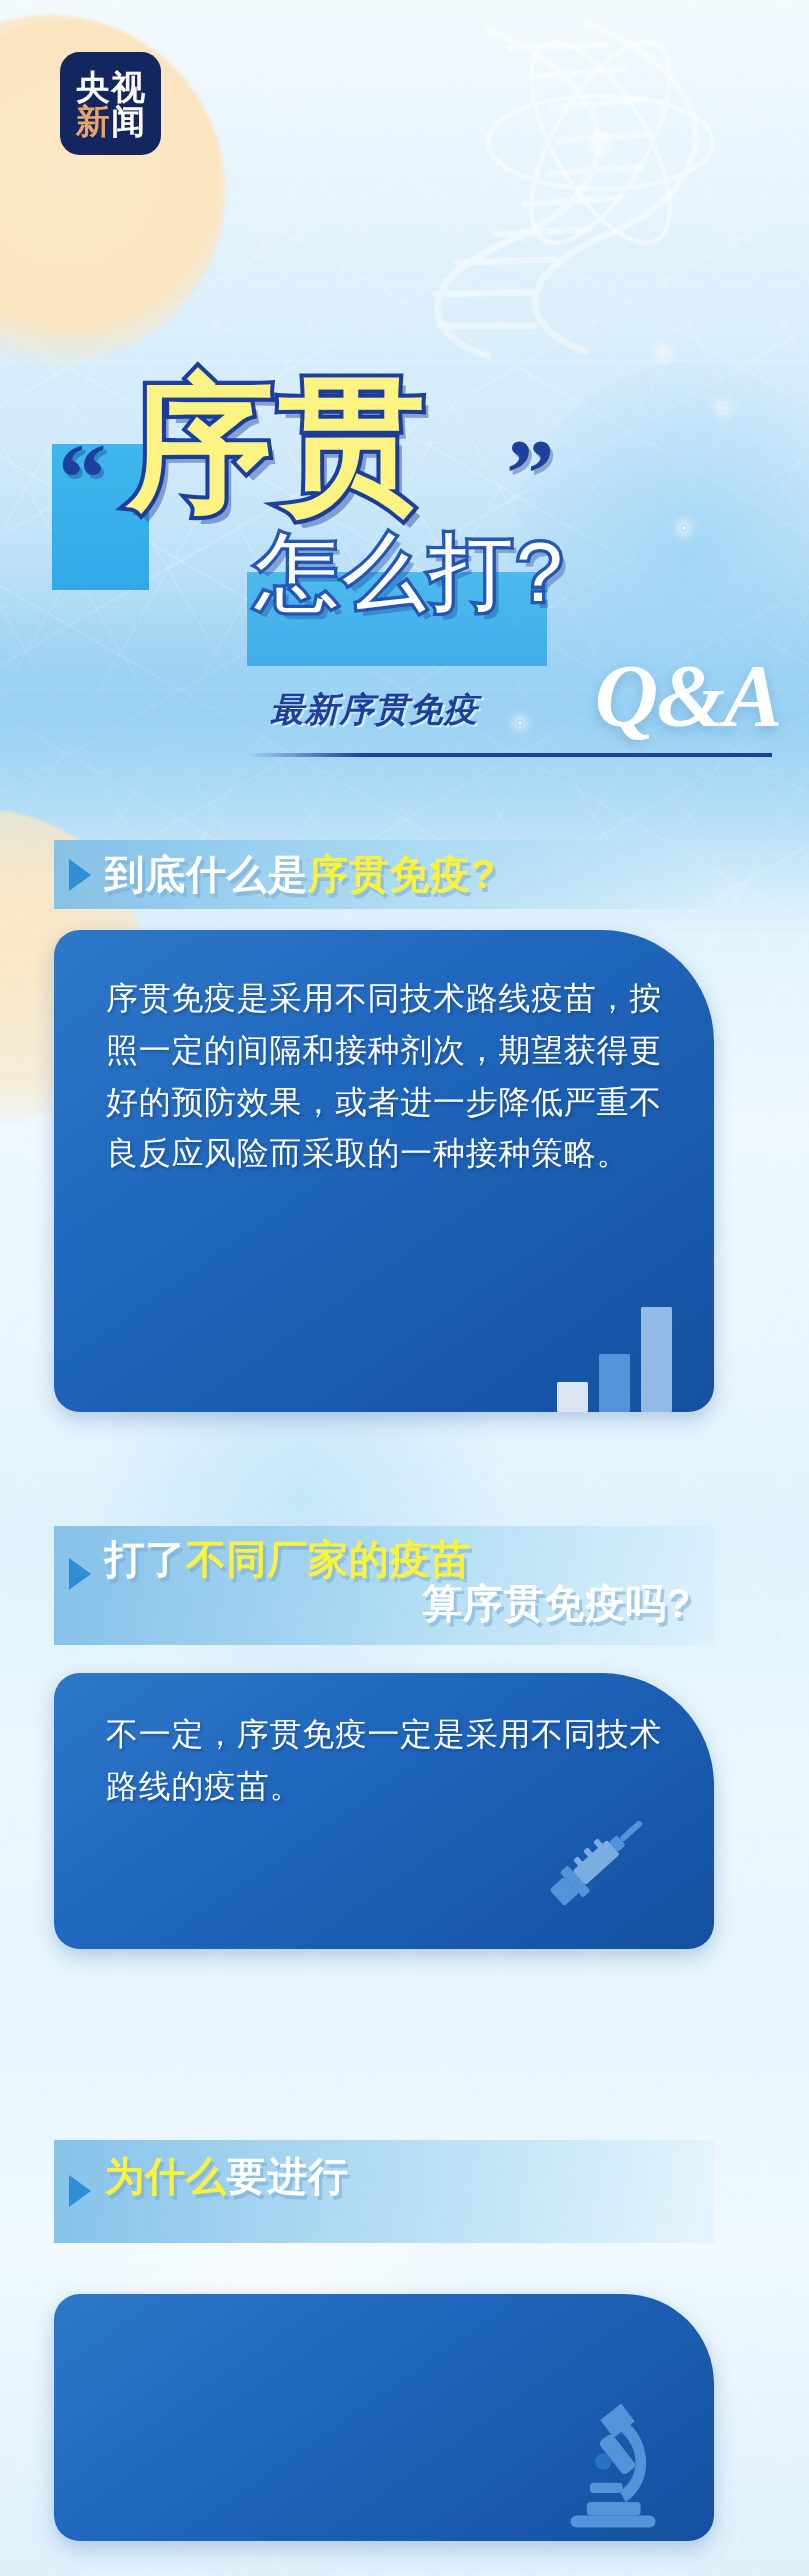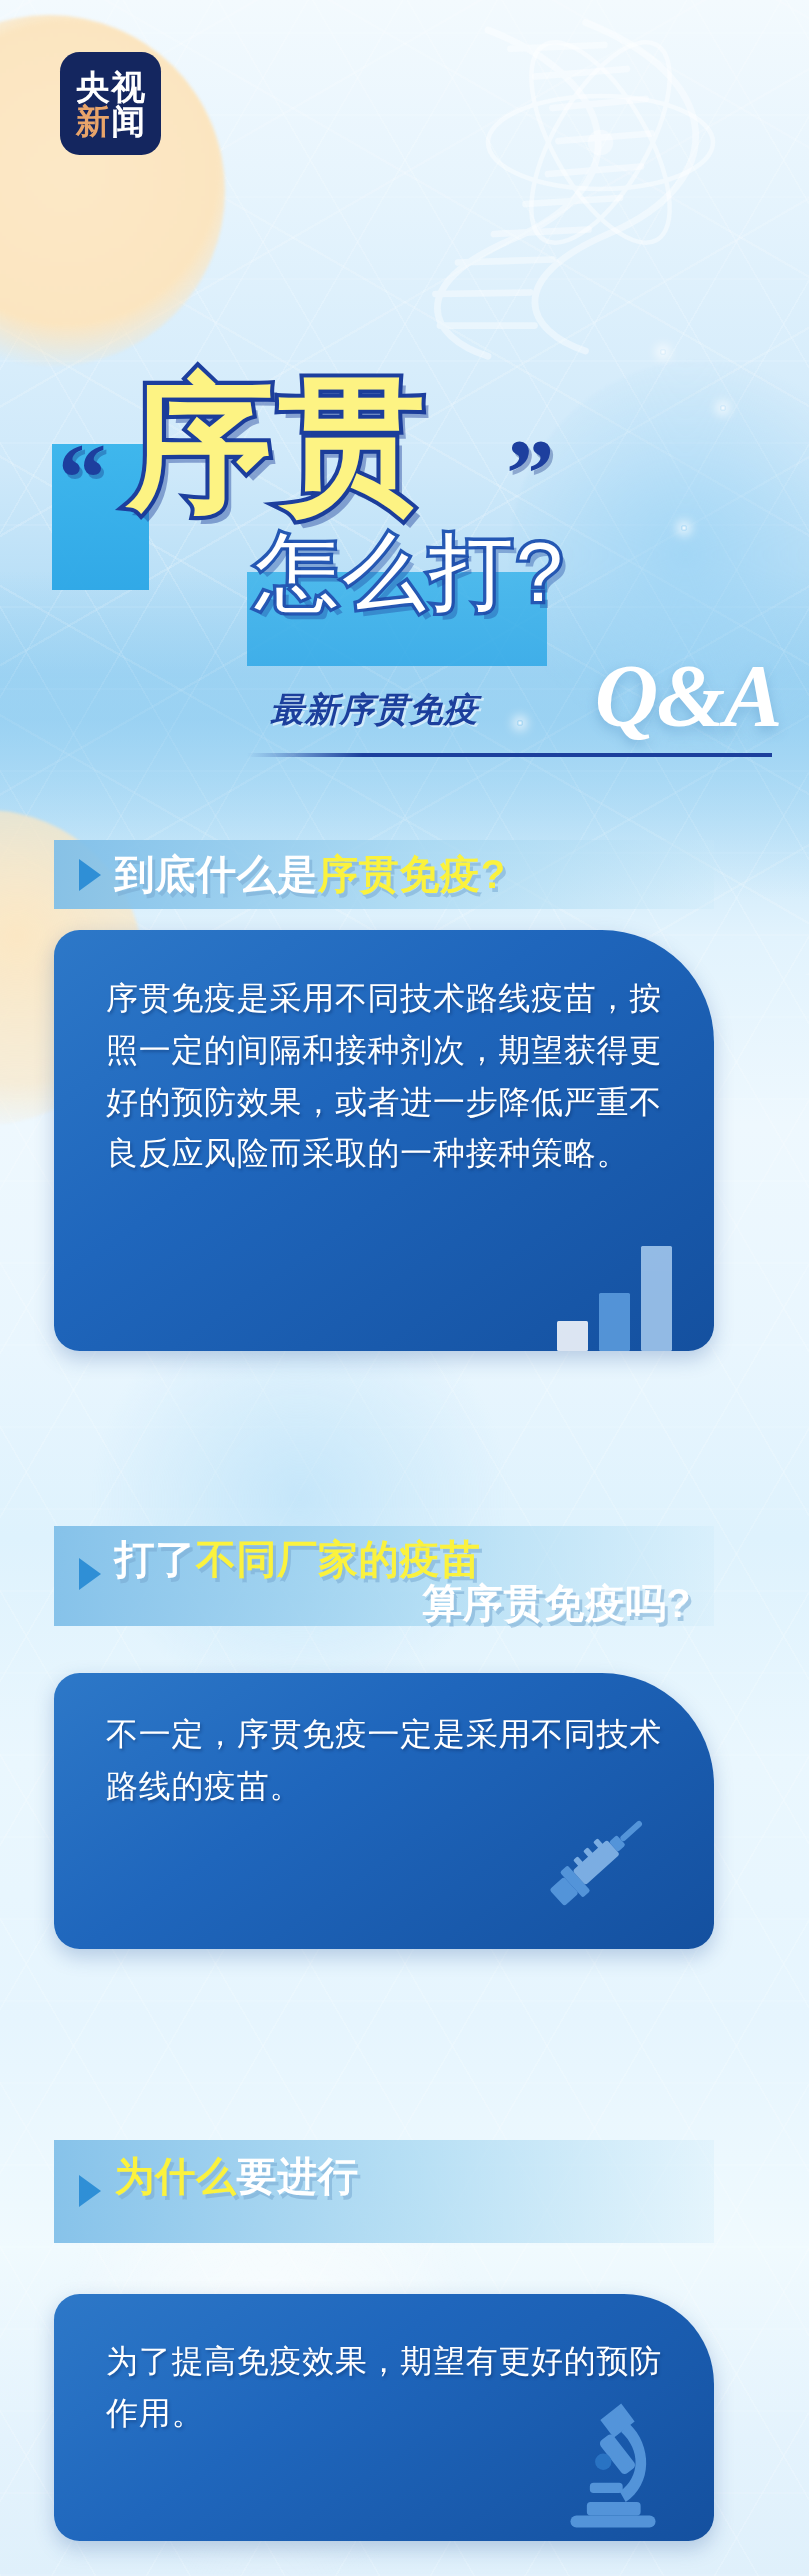--- a/index.html
+++ b/index.html
@@ -140,21 +140,21 @@
   }
   .qa-rule {
     position:absolute; left:247px; top:101px; width:525px; height:3.7px;
     background:linear-gradient(90deg, rgba(28,63,156,0) 0%, #1c3f9c 22%, #1c3f9c 100%);
   }
 
   
   .qhead {
     position:absolute; left:54px;
     background:linear-gradient(90deg, rgba(126,190,232,.92) 0%, rgba(163,214,241,.72) 55%, rgba(200,232,248,.25) 100%);
-    display:flex; align-items:center; padding-left:25px;
+    display:flex; align-items:center; padding-left:15px;
   }
   .qhead .arrow {
     width:0; height:0; flex:0 0 auto;
     border-top:16.5px solid transparent; border-bottom:16.5px solid transparent;
     border-left:22.5px solid #2f8fd6;
     margin-right:13.5px; margin-top:1.5px;
   }
   .qtext { line-height:1.12; }
   .qline {
     font-size:40px; font-weight:900; color:#ffffff; letter-spacing:0.7px;
@@ -267,34 +267,34 @@
 
   <div class="qhead" style="top:840px; width:660px; height:69px;">
     <div class="arrow"></div>
     <div class="qtext">
       <div class="qline">
         <span>到底什么是</span><span class="hl">序贯免疫?</span>
       </div>
     </div>
   </div>
 
-  <div class="card" style="top:930px; height:421px;">
+  <div class="card" style="top:930px; height:482px;">
     <div class="deco" style="right:42px; bottom:0px;">
       <div class="bars">
         <i style="width:31.5px; height:30px;  background:#ffffff;"></i>
         <i style="width:31.5px; height:58px;  background:#5f9fe0;"></i>
         <i style="width:31.5px; height:105px; background:#a9cdf0;"></i>
       </div>
     </div>
     <div class="body">
       <p>序贯免疫是采用不同技术路线疫苗，按照一定的间隔和接种剂次，期望获得更好的预防效果，或者进一步降低严重不良反应风险而采取的一种接种策略。</p>
     </div>
   </div>
 
-  <div class="qhead" style="top:1526px; width:660px; height:100px; align-items:flex-start; padding-top:10.5px;">
+  <div class="qhead" style="top:1526px; width:660px; height:119px; align-items:flex-start; padding-top:10.5px;">
     <div class="arrow" style="margin-top:21px;"></div>
     <div class="qtext" style="flex:1;">
       <div class="qline">
         <span>打了</span><span class="hl">不同厂家的疫苗</span>
       </div>
       <div class="qline right" style="padding-right:22.5px;">算序贯免疫吗?</div>
     </div>
   </div>
 
   <div class="card" style="top:1673px; height:276px;">
@@ -333,20 +333,17 @@
           <rect x="18" y="168" width="114" height="16" rx="8"></rect>
           <rect x="40" y="150" width="72" height="18" rx="5"></rect>
           <path d="M58 40 L86 18 L104 42 L76 64 Z" rx="4"></path>
           <rect x="70" y="58" width="22" height="56" rx="6" transform="rotate(-38 81 86)"></rect>
           <circle cx="62" cy="96" r="11" fill="#2d78c8"></circle>
           <path d="M96 44 C 128 74, 128 126, 92 150 L 84 136 C 112 116, 112 80, 86 56 Z"></path>
           <rect x="44" y="124" width="44" height="14" rx="5"></rect>
         </g>
       </svg>
     </div>
-    <div class="body" style="padding:42px 52px;">
-      <p>为了提高免疫效果，期望有更好的预防作用。</p>
-    </div>
   </div>
 
   <div class="spacer"></div>
 </div>
 
 
 </body></html>

